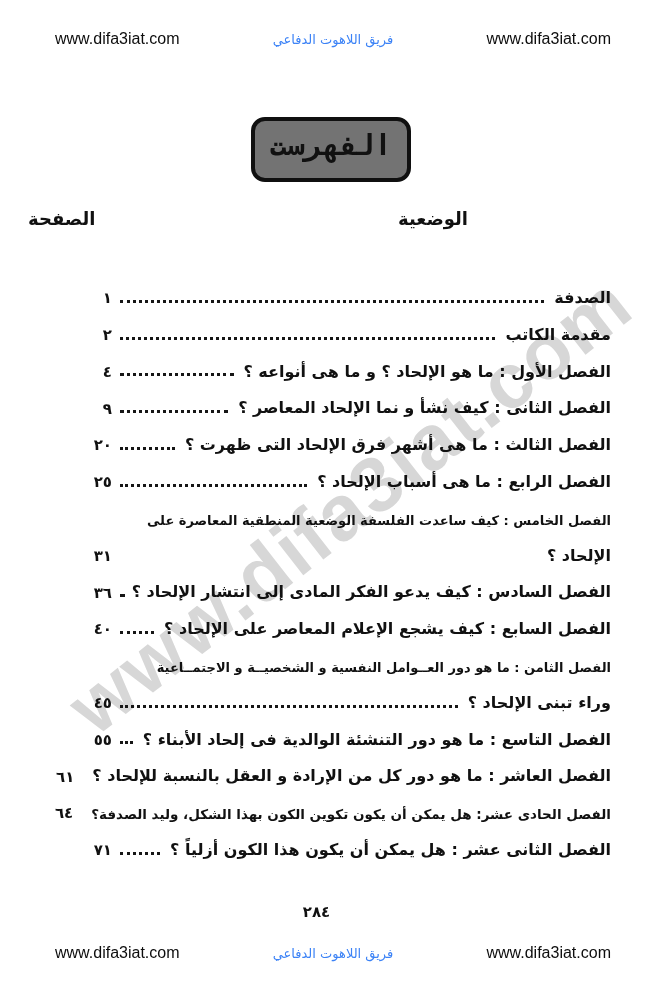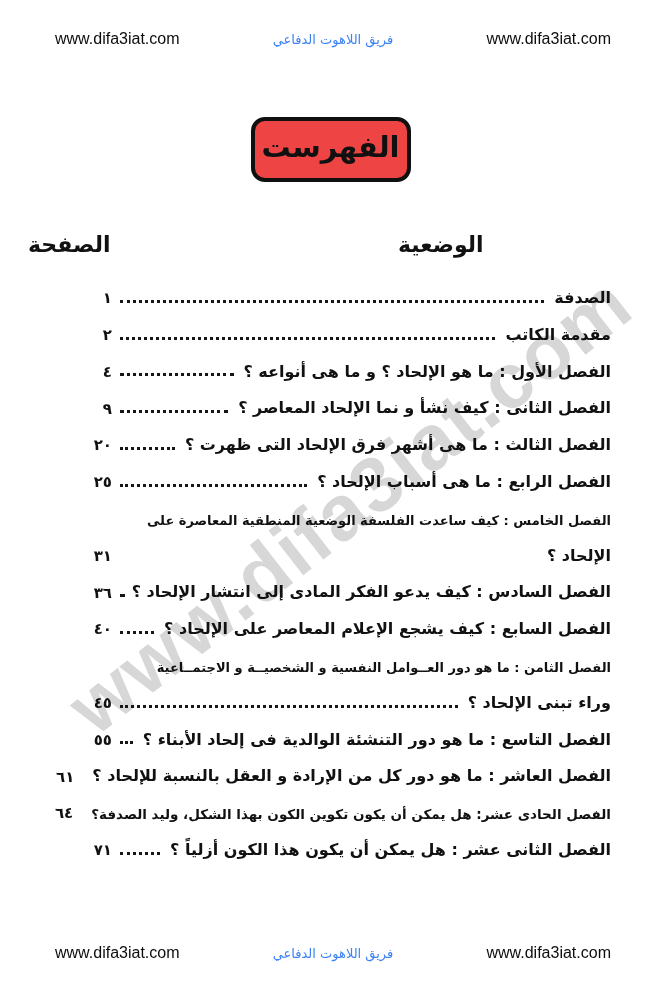--- a/index.html
+++ b/index.html
@@ -22,26 +22,26 @@
     display:flex; justify-content:space-between; align-items:center;
   }
   .band-header { top:30px; }
   .band-footer { top:944px; }
   .url { font-family:"Liberation Sans", sans-serif; font-size:16px; color:#0d0d0d; }
   .teamname { font-size:13px; color:#3b82f6; }
   
   .title-box {
     position:absolute; top:117px; left:50%; transform:translateX(-50%);
     width:152px; height:57px; border:4px solid #101010; border-radius:14px;
-    display:flex; align-items:center; justify-content:center; background:#ef4444;
+    display:flex; align-items:center; justify-content:center; background:#737373;font-family:Liberation Mono, monospace;
   }
   .title-box span { font-size:29px; font-weight:bold; line-height:1; padding-bottom:4px; }
   
   .col-headers { position:absolute; top:208px; left:0; right:0; height:28px;
-    font-weight:bold; font-size:22px;margin-top:24px; }
+    font-weight:bold; font-size:18px; }
   .col-page   { position:absolute; left:28px;  top:0; }
   .col-subject{ position:absolute; left:398px; top:0; }
   
   .toc { position:absolute; top:272px; left:72px; right:50px; direction:rtl; }
   .toc-row {
     display:flex; align-items:flex-end; height:36.8px;
     font-weight:bold; font-size:16px;
   }
   .toc-row .row-text { white-space:nowrap; line-height:1.3; }
   .toc-row.sm { font-size:13px; }
@@ -168,20 +168,21 @@
     <span class="page-num">٦٤</span>
   </div>
 
   <div class="toc-row">
     <span class="row-text">الفصل الثانى عشر : هل يمكن أن يكون هذا الكون أزلياً ؟</span>
     <span class="leader"></span>
     <span class="page-num">٧١</span>
   </div>
 </div>
 
+  <div class="book-page-number layer">٢٨٤</div>
 
   <div class="pageband band-footer layer">
     <span class="url">www.difa3iat.com</span>
     <span class="teamname">فريق اللاهوت الدفاعي</span>
     <span class="url">www.difa3iat.com</span>
   </div>
 
 </div>
 
 </body></html>

